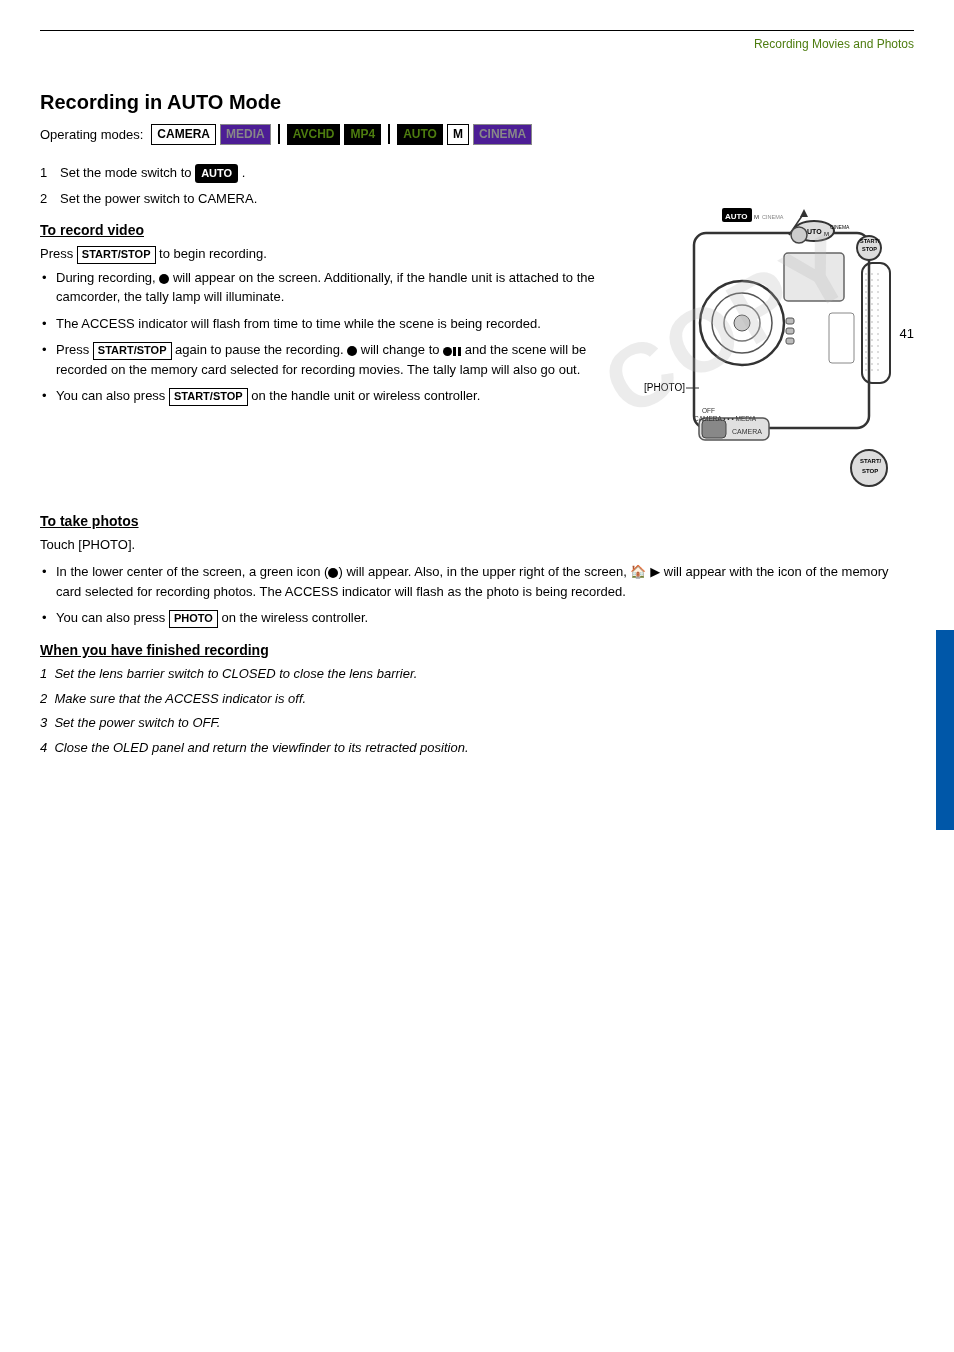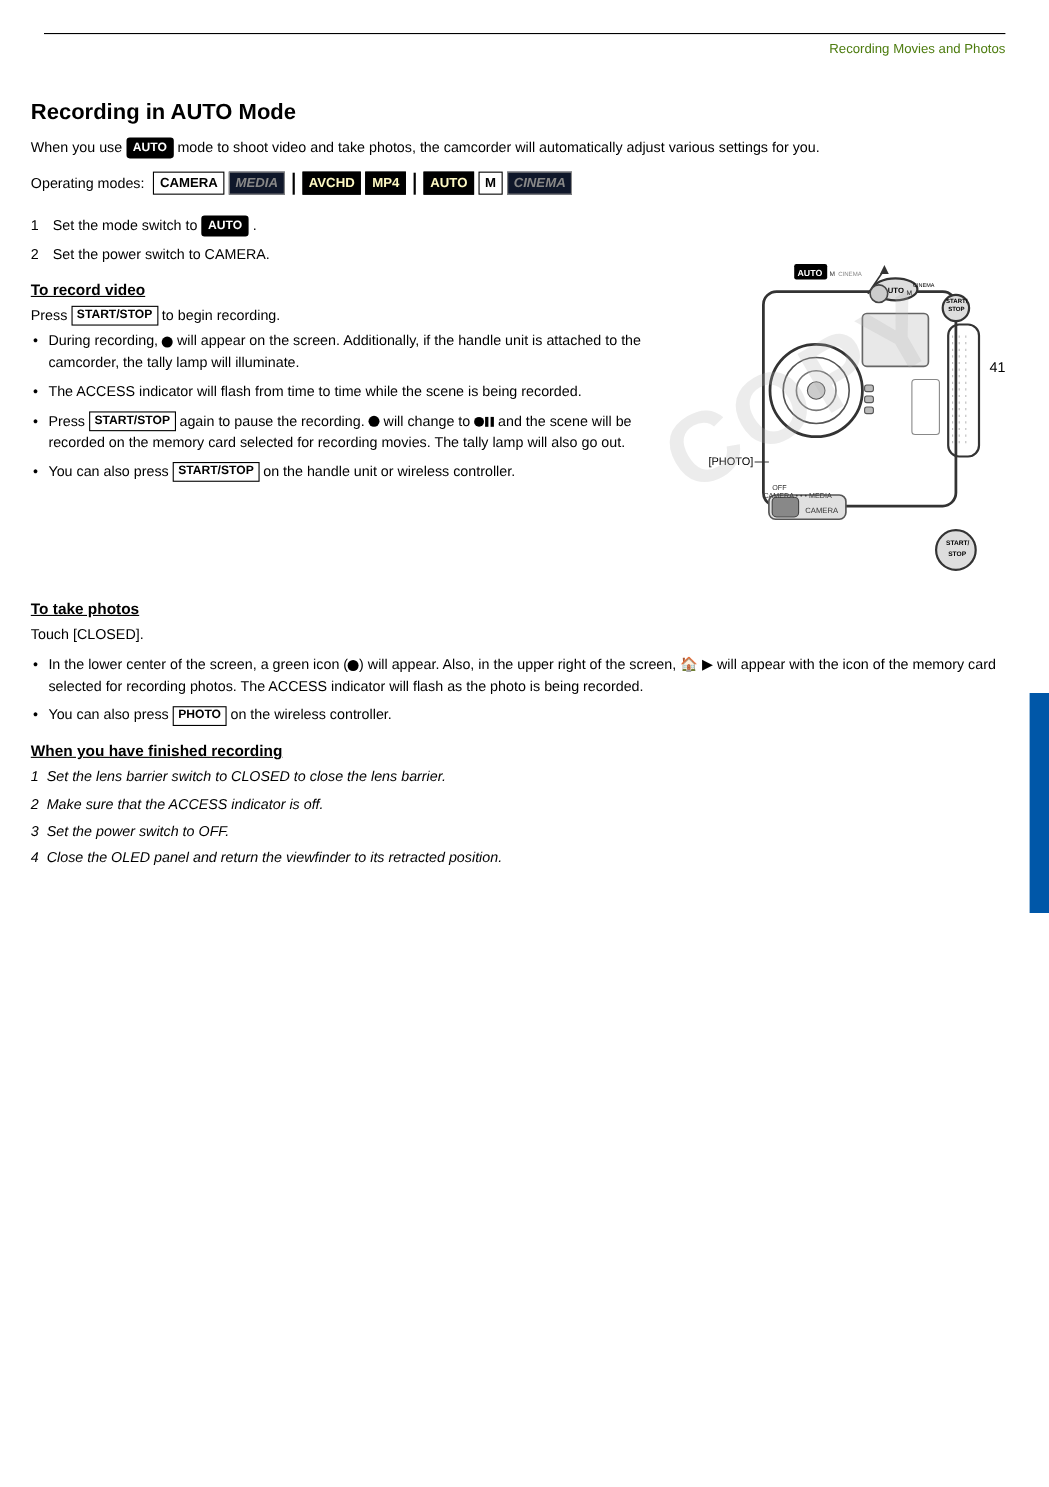--- a/index.html
+++ b/index.html
@@ -49,21 +49,21 @@
     .page-number {
       position: absolute;
       right: 40px;
       top: 296px;
       font-size: 13px;
       font-weight: normal;
     }
 
     
     .content {
-      padding: 20px 40px 40px 28px;
+      padding: 20px 40px 40px 40px;
     }
 
     
     .section-title {
       font-size: 20px;
       font-weight: bold;
       margin-bottom: 10px;
       margin-top: 20px;
     }
 
@@ -91,34 +91,33 @@
       display: inline-block;
       border: 1.5px solid #000;
       padding: 1px 5px;
       font-size: 12px;
       font-weight: bold;
       line-height: 1.4;
     }
 
     .mode-badge.filled {
       background: #000;
-      color: #fef9c3;
+      color: #4d7c0f;
       border-color: #000;
     }
 
     .mode-badge.outlined {
       background: #fff;
       color: #000;
     }
 
     .mode-badge.light-outline {
-      background: #0f172a;
+      background: #4c1d95;
       color: #888;
       border-color: #888;
-      font-style: italic;
     }
 
     .mode-separator {
       display: inline-block;
       width: 2px;
       height: 20px;
       background: #000;
       margin: 0 3px;
       vertical-align: middle;
     }
@@ -315,23 +314,20 @@
   <div class="top-rule"></div>
 
   <div class="header-right">
     <span>Recording Movies and Photos</span>
   </div>
 
   <div class="content">
 
     <h1 class="section-title">Recording in AUTO Mode</h1>
 
-    <p class="intro-text">
-      When you use <span class="auto-badge-inline">AUTO</span> mode to shoot video and take photos, the camcorder will automatically adjust various settings for you.
-    </p>
 
     <div class="operating-modes">
       <span class="mode-label">Operating modes:</span>
       <span class="mode-badge outlined">CAMERA</span>
       <span class="mode-badge light-outline">MEDIA</span>
       <span class="mode-separator"></span>
       <span class="mode-badge filled">AVCHD</span>
       <span class="mode-badge filled">MP4</span>
       <span class="mode-separator"></span>
       <span class="mode-badge filled">AUTO</span>
@@ -444,21 +440,21 @@
             <text x="91" y="46" font-size="8" fill="#fff" font-weight="bold">AUTO</text>
             <text x="120" y="46" font-size="6" fill="#333">M</text>
             <text x="128" y="46" font-size="5.5" fill="#888">CINEMA</text>
           </svg>
         </div>
       </div>
     </div>
 
     <div>
       <div class="sub-heading">To take photos</div>
-      <p class="touch-line">Touch [CLOSED].</p>
+      <p class="touch-line">Touch [PHOTO].</p>
       <ul class="bullet-list">
         <li>
           In the lower center of the screen, a green icon (<span class="circle-icon"></span>) will appear. Also, in the upper right of the screen, 🏠 ▶ will appear with the icon of the memory card selected for recording photos. The ACCESS indicator will flash as the photo is being recorded.
         </li>
         <li>
           You can also press <span class="inline-badge">PHOTO</span> on the wireless controller.
         </li>
       </ul>
     </div>
 

